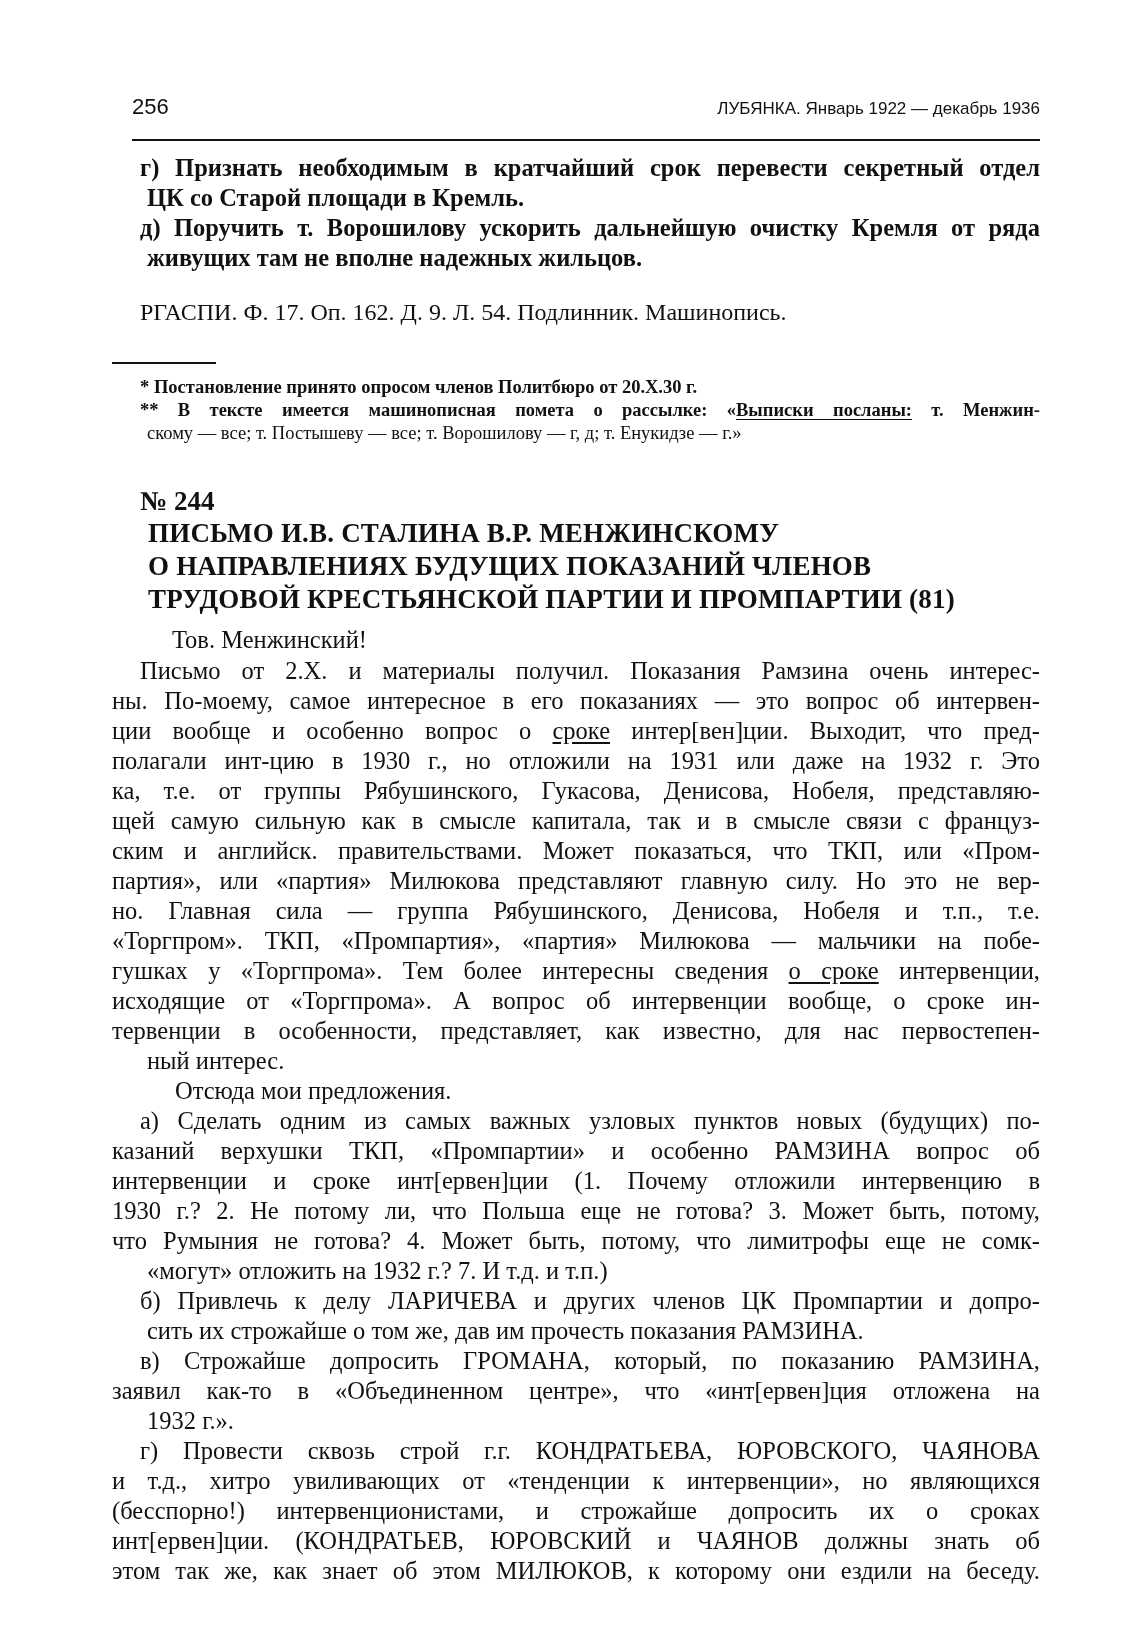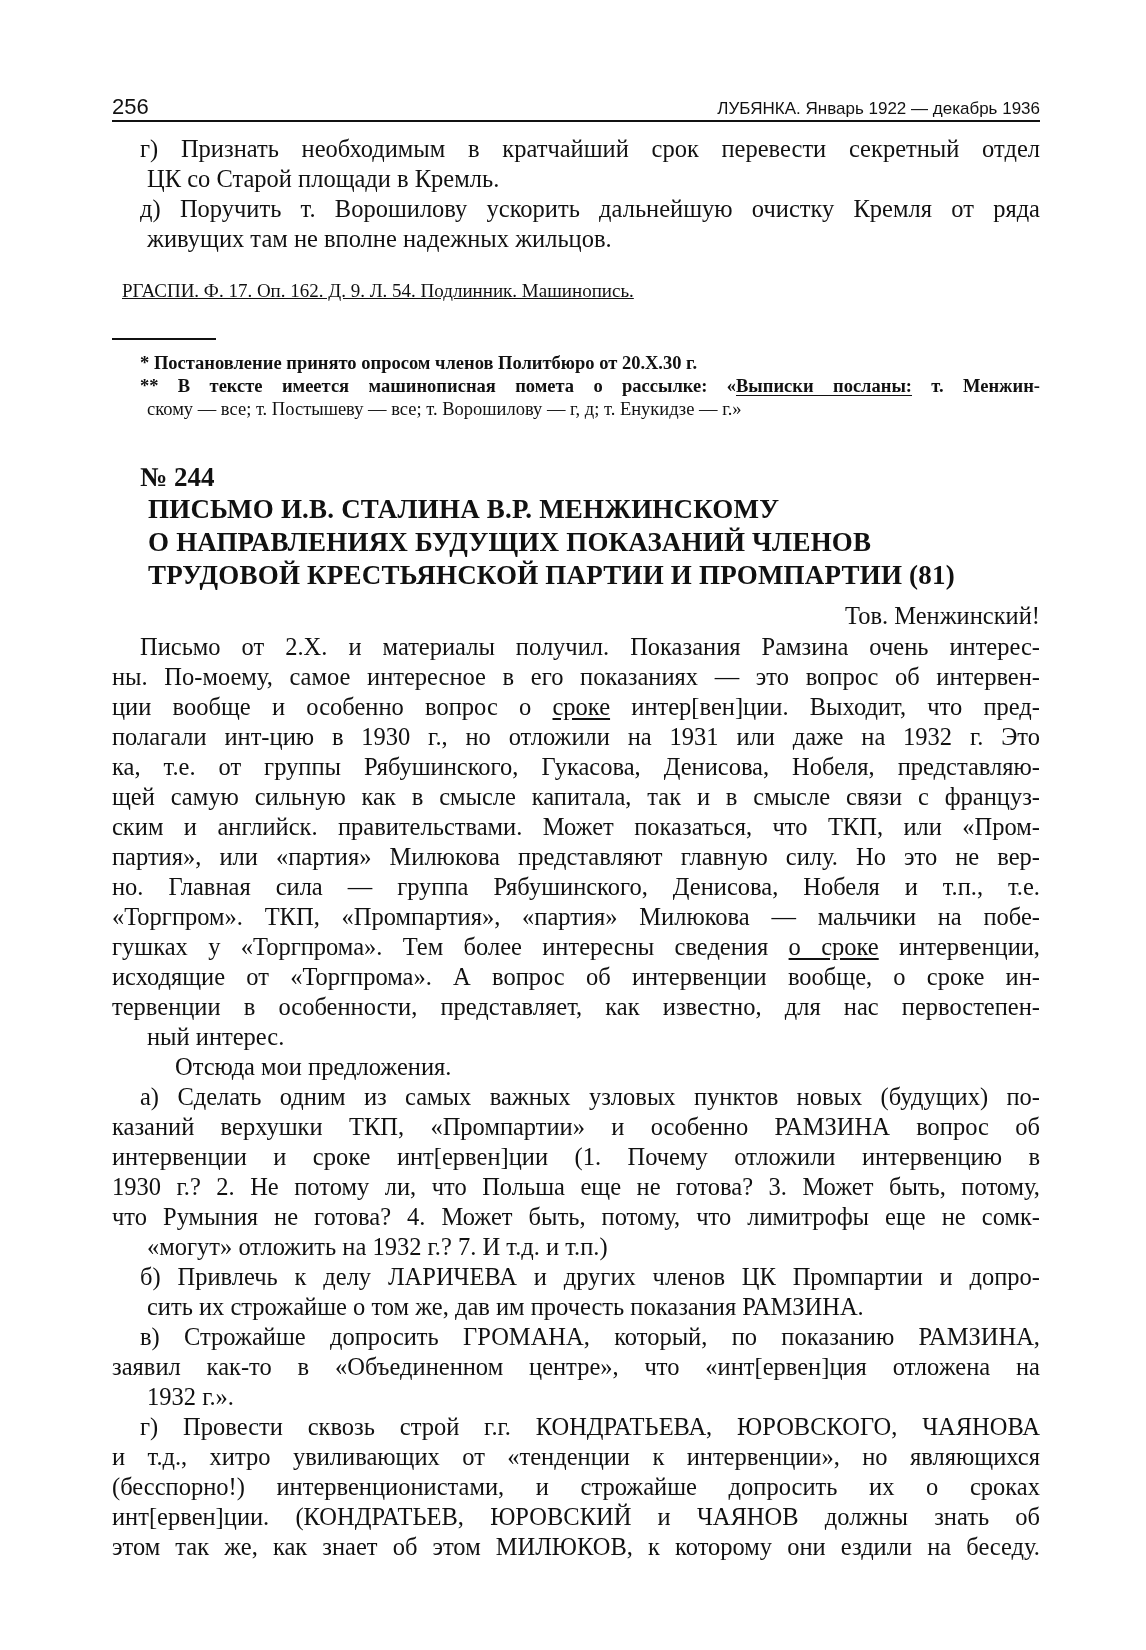--- a/index.html
+++ b/index.html
@@ -1,46 +1,46 @@
 <!DOCTYPE html>
 <html><head>
 <meta charset="utf-8">
 <style>
   html, body { margin: 0; padding: 0; background: #ffffff; }
   body { width: 1146px; height: 1650px; position: relative; overflow: hidden; color: #111; }
   .page { position: absolute; left: 112px; top: 94px; width: 928px; }
   .running-head { display: flex; justify-content: space-between; align-items: baseline;
-    font-family: "Liberation Sans", sans-serif; border-bottom: 2.5px solid #111; padding-bottom: 0; }
+    font-family: "Liberation Sans", sans-serif; border-bottom: 2.5px solid #111; padding-bottom: 19px; margin-left: 20px; }
   .page-num { font-size: 22px; }
   .head-title { font-size: 17px; }
   .serif { font-family: "Liberation Serif", serif; }
   .body-text { font-size: 24.5px; line-height: 30px; text-align: justify; }
   .para { text-indent: 28px; margin: 0; }
   .line { display: block; text-align: justify; text-align-last: justify; white-space: nowrap; }
   .line.last { text-align-last: left; margin-left: 35px; }
-  .source { font-size: 19px; margin: 26px 0 0 10px; text-decoration: underline; }
+  .source { font-size: 24px; margin: 26px 0 0 28px; }
   .fn-rule { width: 104px; border-top: 2.5px solid #111; margin: 36px 0 12px 0; }
   .footnote { font-size: 18.5px; line-height: 23px; }
   .doc-number { font-size: 27px; font-weight: bold; margin: 40px 0 0 28px; line-height: 32px; }
   .doc-title { font-size: 27px; font-weight: bold; line-height: 33px; letter-spacing: 0.2px; margin-left: 36px; }
   .doc-date { font-size: 24px; font-style: italic; margin-top: 10px; line-height: 32px; }
-  .salutation { font-size: 24.5px; text-align: right; margin-top: 8px; line-height: 32px; padding-left: 60px; }
+  .salutation { font-size: 24.5px; text-align: left; margin-top: 8px; line-height: 32px; padding-left: 60px; }
   .ul { text-decoration: underline; text-underline-offset: 3px; }
 </style>
 </head>
 <body>
 
 <div class="page">
 
   <div class="running-head">
     <span class="page-num">256</span>
     <span class="head-title">ЛУБЯНКА. Январь 1922 — декабрь 1936</span>
   </div>
 
-  <div class="serif body-text" style="margin-top:12px;">
+  <div class="serif body-text" style="margin-top:12px;font-weight:bold;">
     <p class="para">
       <span class="line">г) Признать необходимым в кратчайший срок перевести секретный отдел</span>
       <span class="line last" style="text-indent:0">ЦК со Старой площади в Кремль.</span>
     </p>
     <p class="para">
       <span class="line">д) Поручить т. Ворошилову ускорить дальнейшую очистку Кремля от ряда</span>
       <span class="line last" style="text-indent:0">живущих там не вполне надежных жильцов.</span>
     </p>
   </div>
 

